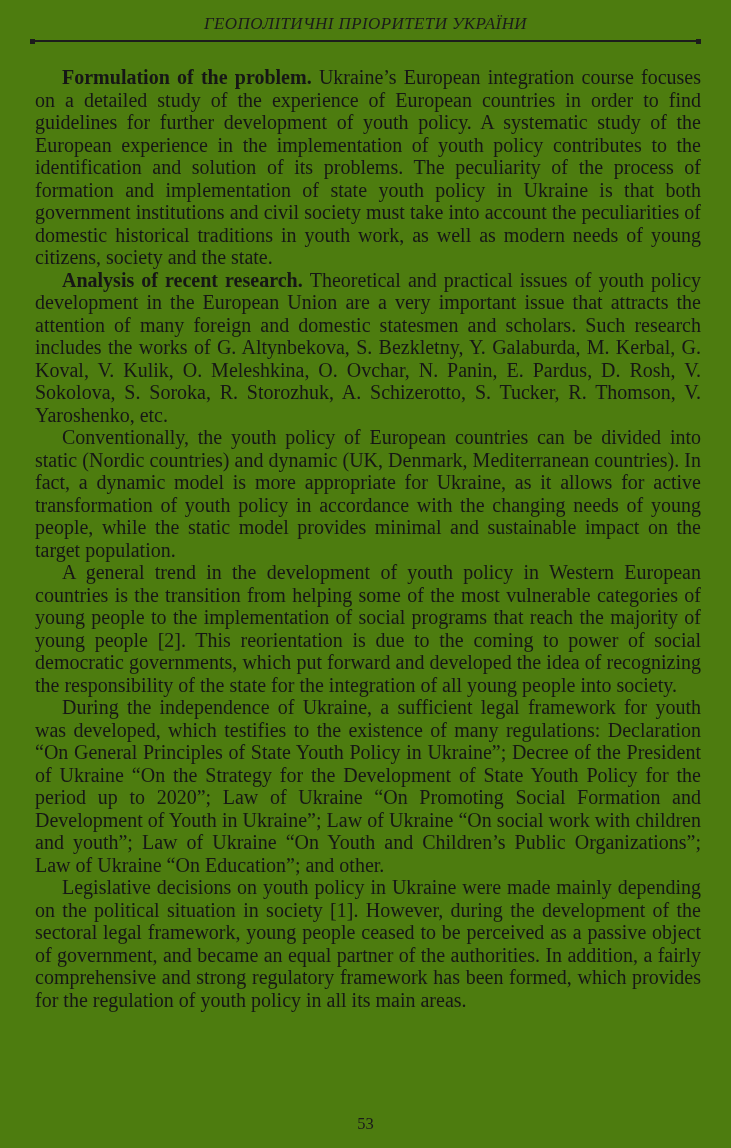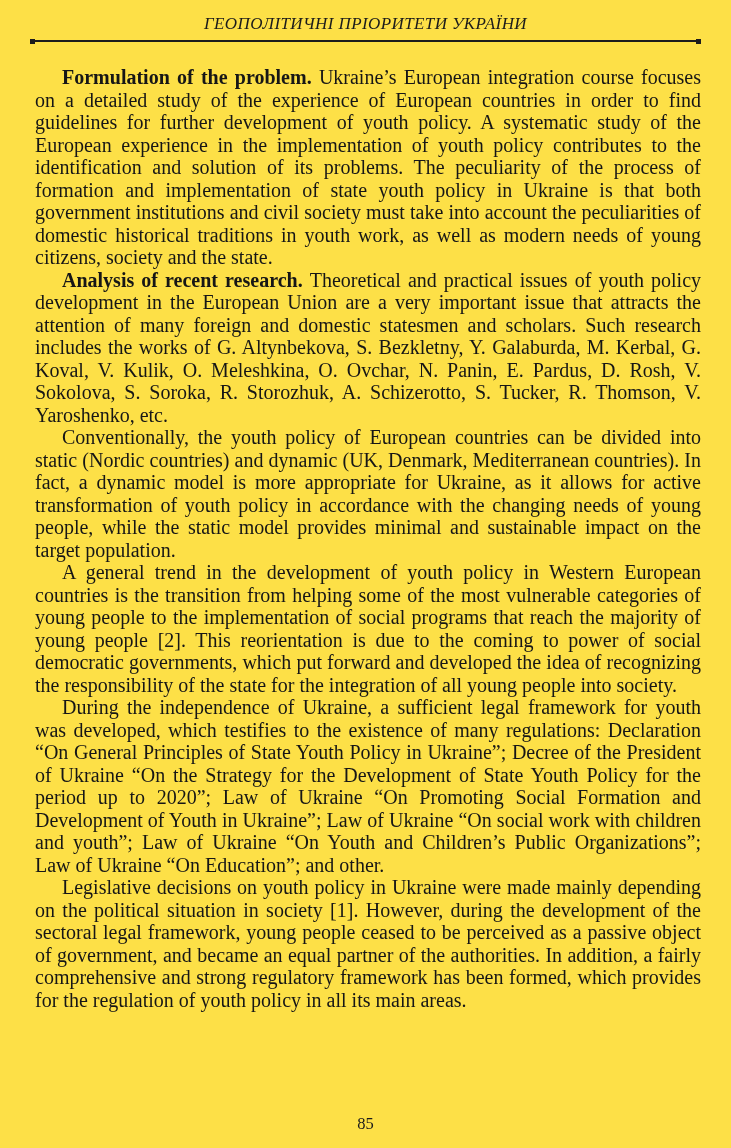--- a/index.html
+++ b/index.html
@@ -4,21 +4,21 @@
 <style>
   html, body {
     margin: 0;
     padding: 0;
     background: #ffffff;
   }
   .page {
     position: relative;
     width: 731px;
     height: 1148px;
-    background: #fde047;
+    background: #4d7c0f;
     color: #161616;
     font-family: "Liberation Serif", "DejaVu Serif", serif;
     overflow: hidden;
     box-sizing: border-box;
   }
   .running-header {
     padding-top: 14px;
   }
   .header-title {
     text-align: center;
@@ -92,16 +92,16 @@
   <div class="content">
     <p><b class="lead">Formulation of the problem. </b><span>Ukraine’s European integration course focuses on a detailed study of the experience of European countries in order to find guidelines for further development of youth policy. A systematic study of the European experience in the implementation of youth policy contributes to the identification and solution of its problems. The peculiarity of the process of formation and implementation of state youth policy in Ukraine is that both government institutions and civil society must take into account the peculiarities of domestic historical traditions in youth work, as well as modern needs of young citizens, society and the state.</span></p>
     <p><b class="lead">Analysis of recent research. </b><span>Theoretical and practical issues of youth policy development in the European Union are a very important issue that attracts the attention of many foreign and domestic statesmen and scholars. Such research includes the works of G. Altynbekova, S. Bezkletny, Y. Galaburda, M. Kerbal, G. Koval, V. Kulik, O. Meleshkina, O. Ovchar, N. Panin, E. Pardus, D. Rosh, V. Sokolova, S. Soroka, R. Storozhuk, A. Schizerotto, S. Tucker, R. Thomson, V. Yaroshenko, etc.</span></p>
     <p><span>Conventionally, the youth policy of European countries can be divided into static (Nordic countries) and dynamic (UK, Denmark, Mediterranean countries). In fact, a dynamic model is more appropriate for Ukraine, as it allows for active transformation of youth policy in accordance with the changing needs of young people, while the static model provides minimal and sustainable impact on the target population.</span></p>
     <p><span>A general trend in the development of youth policy in Western European countries is the transition from helping some of the most vulnerable categories of young people to the implementation of social programs that reach the majority of young people [2]. This reorientation is due to the coming to power of social democratic governments, which put forward and developed the idea of recognizing the responsibility of the state for the integration of all young people into society.</span></p>
     <p><span>During the independence of Ukraine, a sufficient legal framework for youth was developed, which testifies to the existence of many regulations: Declaration “On General Principles of State Youth Policy in Ukraine”; Decree of the President of Ukraine “On the Strategy for the Development of State Youth Policy for the period up to 2020”; Law of Ukraine “On Promoting Social Formation and Development of Youth in Ukraine”; Law of Ukraine “On social work with children and youth”; Law of Ukraine “On Youth and Children’s Public Organizations”; Law of Ukraine “On Education”; and other.</span></p>
     <p><span>Legislative decisions on youth policy in Ukraine were made mainly depending on the political situation in society [1]. However, during the development of the sectoral legal framework, young people ceased to be perceived as a passive object of government, and became an equal partner of the authorities. In addition, a fairly comprehensive and strong regulatory framework has been formed, which provides for the regulation of youth policy in all its main areas.</span></p>
   </div>
 
   <div class="footer">
-    <span>85</span>
+    <span>53</span>
   </div>
 
 </div>
 
 </body></html>

